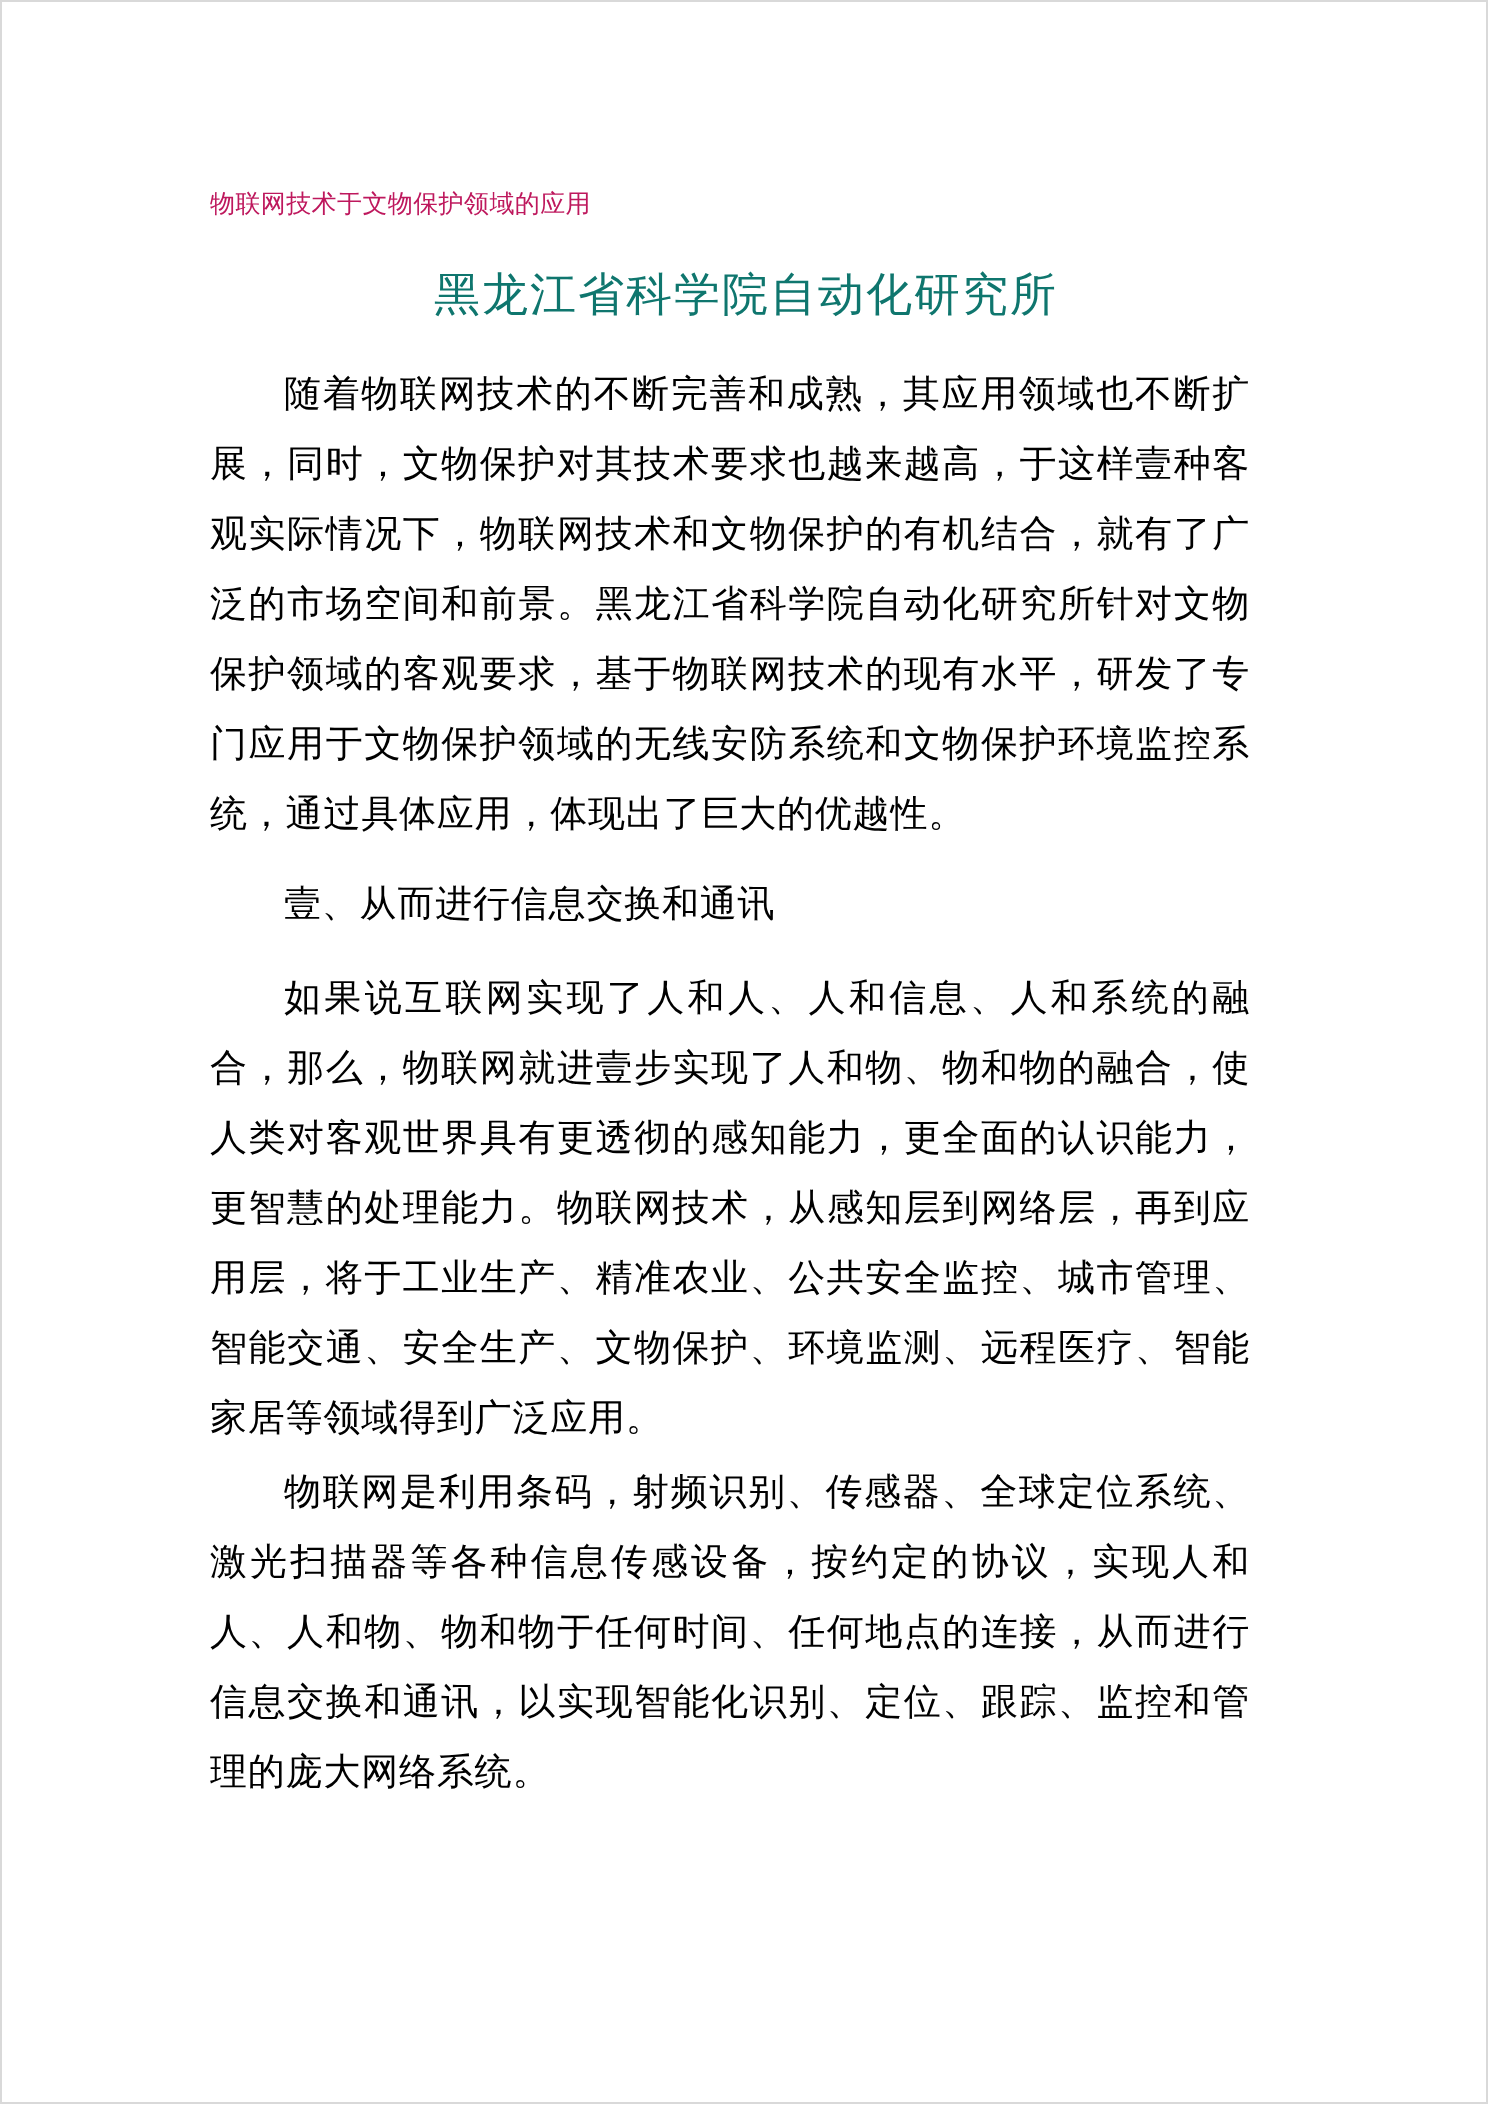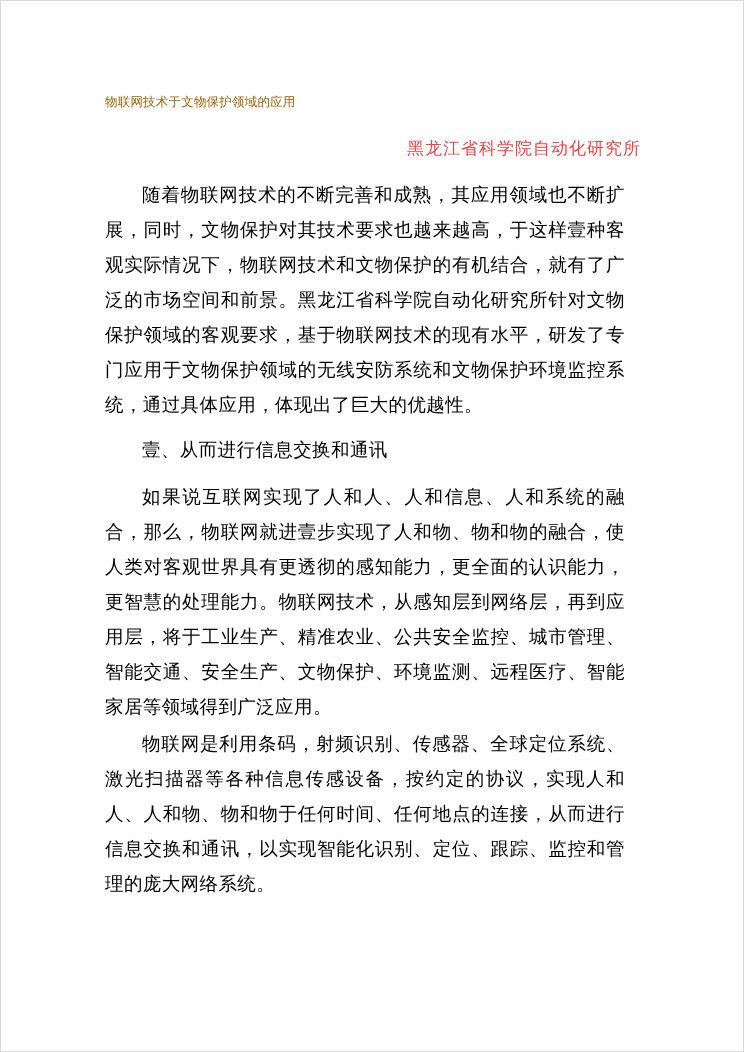--- a/index.html
+++ b/index.html
@@ -22,40 +22,40 @@
   }
   .content {
     position: absolute;
     left: 104px;
     top: 92px;
     width: 536px;
   }
   .header-line {
     font-size: 12.5px;
     line-height: 18px;
-    color: #a16207;
+    color: #be185d;
     letter-spacing: 0.2px;
     margin-bottom: 22px;
     font-family: "DejaVu Sans", "Liberation Sans", sans-serif;
   }
   .doc-title {
-    text-align: right;
-    font-size: 17px;
+    text-align: center;
+    font-size: 23px;
     line-height: 30px;
-    color: #ef4444;
+    color: #0f766e;
     font-family: "DejaVu Serif", "Liberation Serif", serif;
     letter-spacing: 1px;
     margin: 0 0 16px 0;
     font-weight: normal;
   }
   .para {
     font-size: 18.5px;
     line-height: 35px;
     color: #000000;
-    font-family: Liberation Mono, monospace;
+    font-family: Liberation Sans, sans-serif;
     text-align: justify;
     text-justify: inter-ideograph;
     margin: 0 16px 2px 0;
     text-indent: 2em;
     letter-spacing: 0.4px;
   }
   .para.section-heading {
     margin-top: 10px;
     margin-bottom: 4px;
   }

